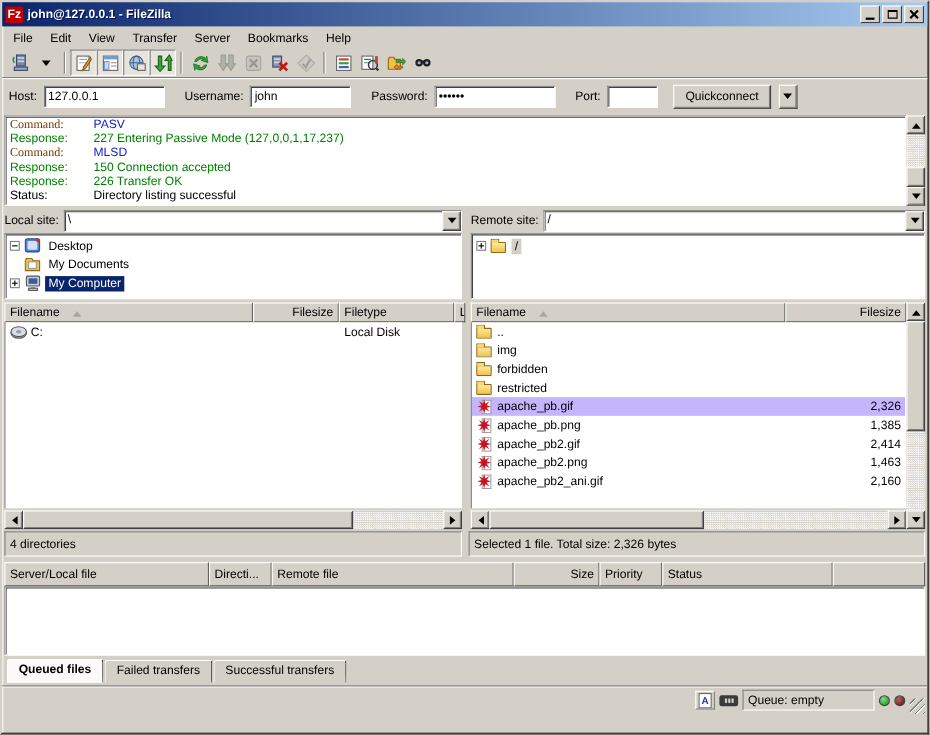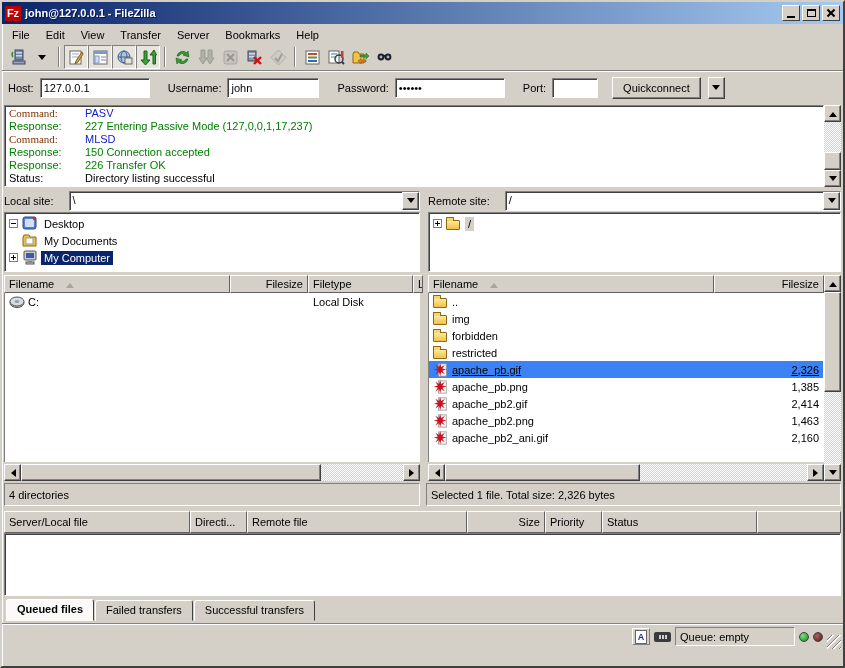--- a/index.html
+++ b/index.html
@@ -73,21 +73,21 @@
   .tri-up    { width:0; height:0; border:4px solid transparent; border-bottom:5px solid #000; margin-top:-3px;}
   .tri-down  { width:0; height:0; border:4px solid transparent; border-top:5px solid #000; margin-bottom:-3px;}
   .tri-left  { width:0; height:0; border:4px solid transparent; border-right:5px solid #000; margin-left:-3px;}
   .tri-right { width:0; height:0; border:4px solid transparent; border-left:5px solid #000; margin-right:-3px;}
   
   .mainrow { display:flex; flex:none; }
   .pane { display:flex; flex-direction:column; }
   .pane.left { width:420px; }
   .pane.right { width:417px; }
   .vsplit { width:4px; }
-  .sitebar { height:23px; display:flex; align-items:center; gap:15px; padding:1px 2px; flex:none; }
+  .sitebar { height:23px; display:flex; align-items:center; gap:4px; padding:1px 2px; flex:none; }
   .combo { flex:1; height:20px; display:flex; background:#fff; border:1px solid;
            border-color:#808080 #fff #fff #808080; box-shadow:inset 1px 1px 0 #404040; }
   .combo-text { flex:1; padding:2px 3px; }
   .combo-btn { width:17px; height:100%; background:#d4d0c8; border:1px solid;
            border-color:#fff #404040 #404040 #fff; box-shadow:inset -1px -1px 0 #808080;
            display:flex; align-items:center; justify-content:center; flex:none; }
   .treebox { height:60px; background:#fff; border:1px solid; border-color:#808080 #fff #fff #808080;
              box-shadow:inset 1px 1px 0 #404040; margin:0 2px; padding:2px 0 0 2px; overflow:hidden; flex:none;}
   .tree-row { display:flex; align-items:center; height:17px; }
   .expander { width:9px; height:9px; background:#fff; border:1px solid #808080; position:relative;
@@ -101,21 +101,21 @@
   .ticon { width:16px; height:15px; margin-right:3px; flex:none; }
   
   .listheader { height:18px; display:grid; flex:none; background:#d4d0c8; margin:0 2px; }
   .hdr-cell { border:1px solid; border-color:#fff #606060 #606060 #fff; padding:2px 4px;
               display:flex; align-items:center; overflow:hidden; white-space:nowrap; }
   .hdr-cell.right { justify-content:flex-end; }
   .sort-tri { width:0; height:0; border:4px solid transparent; border-bottom:5px solid #aba69c; margin:-2px 0 0 12px; }
   .listbox { background:#fff; border-left:1px solid #808080; border-right:1px solid #fff;
              margin:0 2px; overflow:hidden; flex:none; }
   .lrow { display:grid; height:17px; align-items:center; }
-  .lrow.selected { background:#3b82f6;text-decoration:underline; }
+  .lrow.selected { background:#c4b5fd; }
   .cell { padding:0 4px; display:flex; align-items:center; overflow:hidden; white-space:nowrap; }
   .cell.right { justify-content:flex-end; }
   .grid-local  { grid-template-columns:226px 78px 105px 1fr; }
   .grid-remote { grid-template-columns:286px 1fr; }
   .ficon { width:16px; height:14px; margin-right:3px; flex:none; }
   .icon-folder { position:relative; width:14px; height:10px; background:linear-gradient(#ffe89a,#f0c24a);
                  border:1px solid #8a6914; border-radius:1px; margin:3px 5px 0 0; flex:none; }
   .icon-folder::before { content:""; position:absolute; left:-1px; top:-4px; width:6px; height:3px;
                  background:#f7d673; border:1px solid #8a6914; border-bottom:none; border-radius:1px 1px 0 0; }
   .statusline { height:23px; margin:2px 2px 0 2px; border:1px solid; border-color:#808080 #fff #fff #808080;

